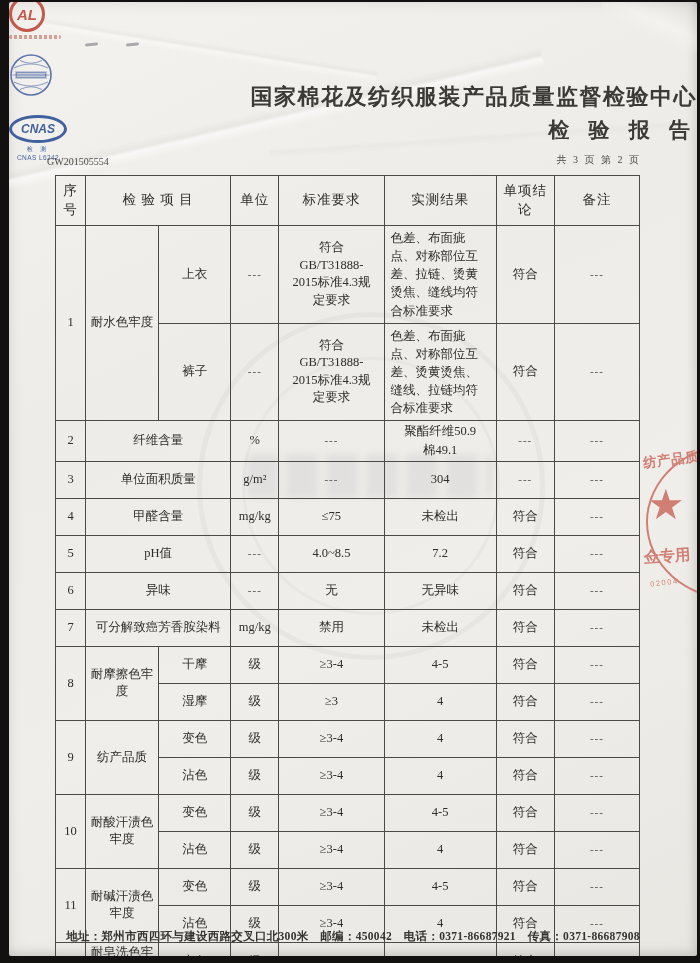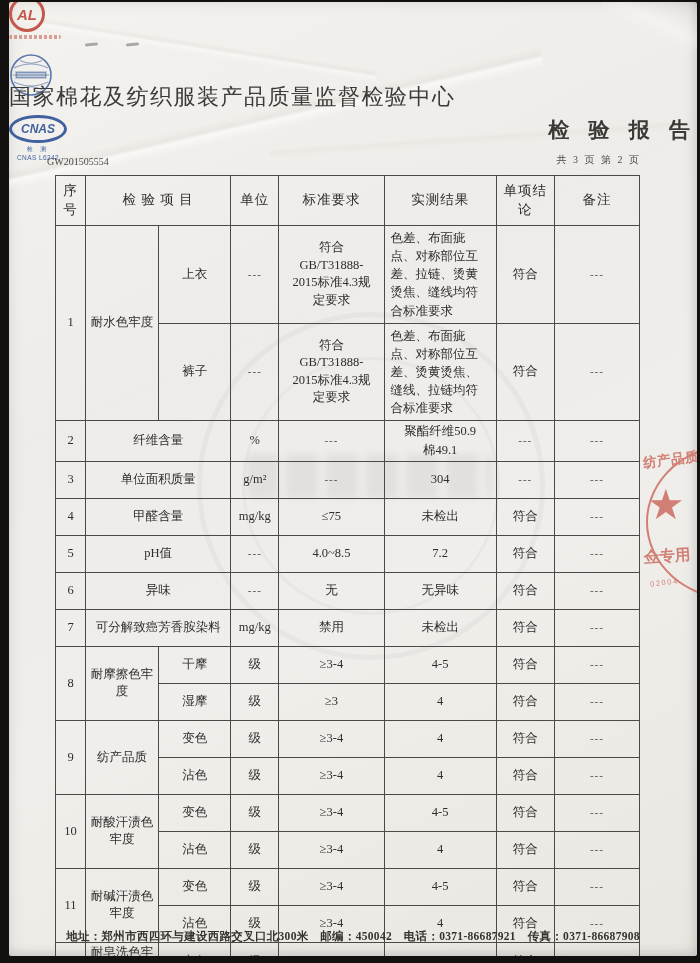--- a/index.html
+++ b/index.html
@@ -33,21 +33,21 @@
   .logo-code{font-size:6.5px;color:#c2594a;margin-top:2px;letter-spacing:.3px;font-family:"Liberation Sans",sans-serif;}
   .cal-circle{width:36px;height:36px;border:3px solid #c2594a;border-radius:50%;display:flex;align-items:center;justify-content:center;
     color:#c2594a;font-weight:700;font-style:italic;font-size:15px;font-family:Liberation Sans, sans-serif;}
   .cal-sub{width:52px;height:4px;margin:3px auto 0;border-radius:2px;opacity:.65;
     background:repeating-linear-gradient(90deg,rgba(194,89,74,.85) 0 3px,transparent 3px 5px);}
   .cnas-oval{width:58px;height:28px;border:3px solid #40609f;border-radius:50%;display:flex;align-items:center;justify-content:center;
     color:#40609f;font-weight:700;font-style:italic;font-size:12px;font-family:"Liberation Sans",sans-serif;}
   .cnas-sub{font-size:6px;color:#40609f;letter-spacing:3px;margin-top:2px;}
   .cnas-code{font-size:6.5px;color:#40609f;letter-spacing:.4px;font-family:"Liberation Sans",sans-serif;}
 
-  .center-name{margin:2px 0 0;text-align:left;font-size:22px;font-weight:400;letter-spacing:1.5px;color:#3b3a37;z-index:2;position:relative;}
+  .center-name{margin:2px 0 0;text-align:right;font-size:22px;font-weight:700;letter-spacing:1.5px;color:#3b3a37;z-index:2;position:relative;}
   .report-title{margin:4px 0 0;text-align:right;font-size:21px;font-weight:700;letter-spacing:7px;color:#3b3a37;z-index:2;position:relative;}
 
   .meta{display:flex;justify-content:space-between;align-items:flex-end;padding:9px 56px 0 38px;font-size:10px;color:#4a4946;z-index:2;position:relative;}
   .meta .pages{letter-spacing:2px;}
 
   
   .ghost-ring{position:absolute;left:188px;top:310px;width:348px;height:348px;border:5px solid rgba(118,122,138,.07);border-radius:50%;z-index:0;}
   .ghost-ring2{position:absolute;left:233px;top:355px;width:258px;height:258px;border:3px solid rgba(118,122,138,.05);border-radius:50%;z-index:0;}
   .ghost-band{position:absolute;left:238px;top:452px;width:246px;height:44px;border-radius:6px;z-index:0;opacity:.5;filter:blur(3px);
     background:repeating-linear-gradient(90deg,rgba(103,108,126,.20) 0 30px,rgba(103,108,126,.04) 30px 40px);}

